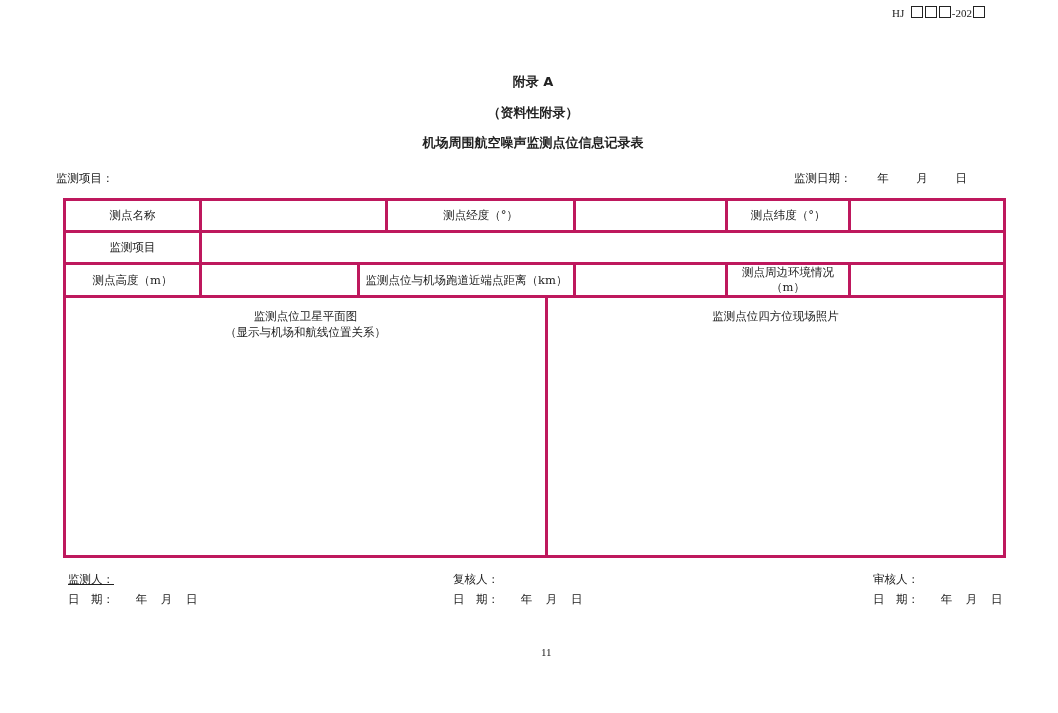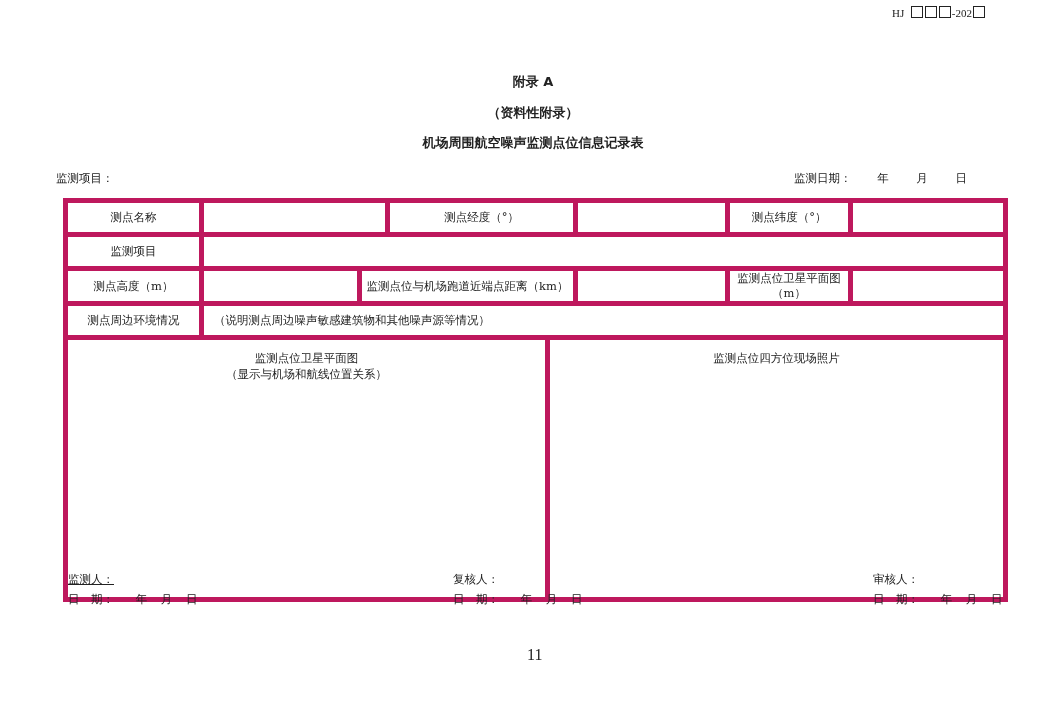--- a/index.html
+++ b/index.html
@@ -7,24 +7,24 @@
          font-family: "DejaVu Serif", "Liberation Serif", serif; color:#222; }
   .abs { position:absolute; white-space:nowrap; }
   .std-code { top:6px; left:892px; font-size:11px; font-family:"Liberation Serif", serif; }
   .std-code .box { display:inline-block; width:10px; height:10px; border:1px solid #222; margin:0 1px; vertical-align:-1px; }
   .heading { left:0; width:1066px; text-align:center; font-family:"DejaVu Sans", sans-serif; font-weight:bold; }
   .h1 { top:73px; font-size:13px; }
   .h2 { top:104px; font-size:13px; }
   .h3 { top:134px; font-size:13px; }
   .meta { font-size:11.5px; }
   table.form { position:absolute; left:63px; top:198px; width:940px; border-collapse:collapse; border:3px solid #000; table-layout:fixed; }
-  table.form td { border:5px solid #be185d; font-size:11.5px; text-align:center; vertical-align:middle; padding:0; height:29px; }
+  table.form td { border:3px solid #be185d; font-size:11.5px; text-align:center; vertical-align:middle; padding:0; height:29px; }
   table.form td.left { text-align:left; padding-left:10px; }
   table.form td.tall { height:247px; vertical-align:top; padding-top:10px; line-height:16px;margin-left:36px; }
-  .page-num { top:646px; left:527px; font-size:16px; font-family:"Liberation Serif", serif; }
+  .page-num { top:646px; left:541px; font-size:11px; font-family:"Liberation Serif", serif; }
 </style>
 </head>
 <body>
 
 <div class="abs std-code">
   <span>HJ</span>&nbsp;
   <span class="box"></span><span class="box"></span><span class="box"></span><span>-202</span><span class="box"></span>
 </div>
 
 <div class="abs heading h1">附录 A</div>
@@ -62,26 +62,22 @@
   </tr>
   <tr>
     <td>监测项目</td>
     <td colspan="8"></td>
   </tr>
   <tr>
     <td>测点高度（m）</td>
     <td></td>
     <td colspan="3">监测点位与机场跑道近端点距离（km）</td>
     <td></td>
-    <td colspan="2" style="border-right:1px solid #000">监测点位卫星平面图（m）</td>
+    <td colspan="2" style="border-right:1px solid #000">测点周边环境情况（m）</td>
     <td></td>
-  </tr>
-  <tr>
-    <td>测点周边环境情况</td>
-    <td colspan="8" class="left">（说明测点周边噪声敏感建筑物和其他噪声源等情况）</td>
   </tr>
   <tr>
     <td colspan="4" class="tall">
       <div>监测点位卫星平面图</div>
       <div>（显示与机场和航线位置关系）</div>
     </td>
     <td colspan="5" class="tall">
       <div>监测点位四方位现场照片</div>
     </td>
   </tr>

